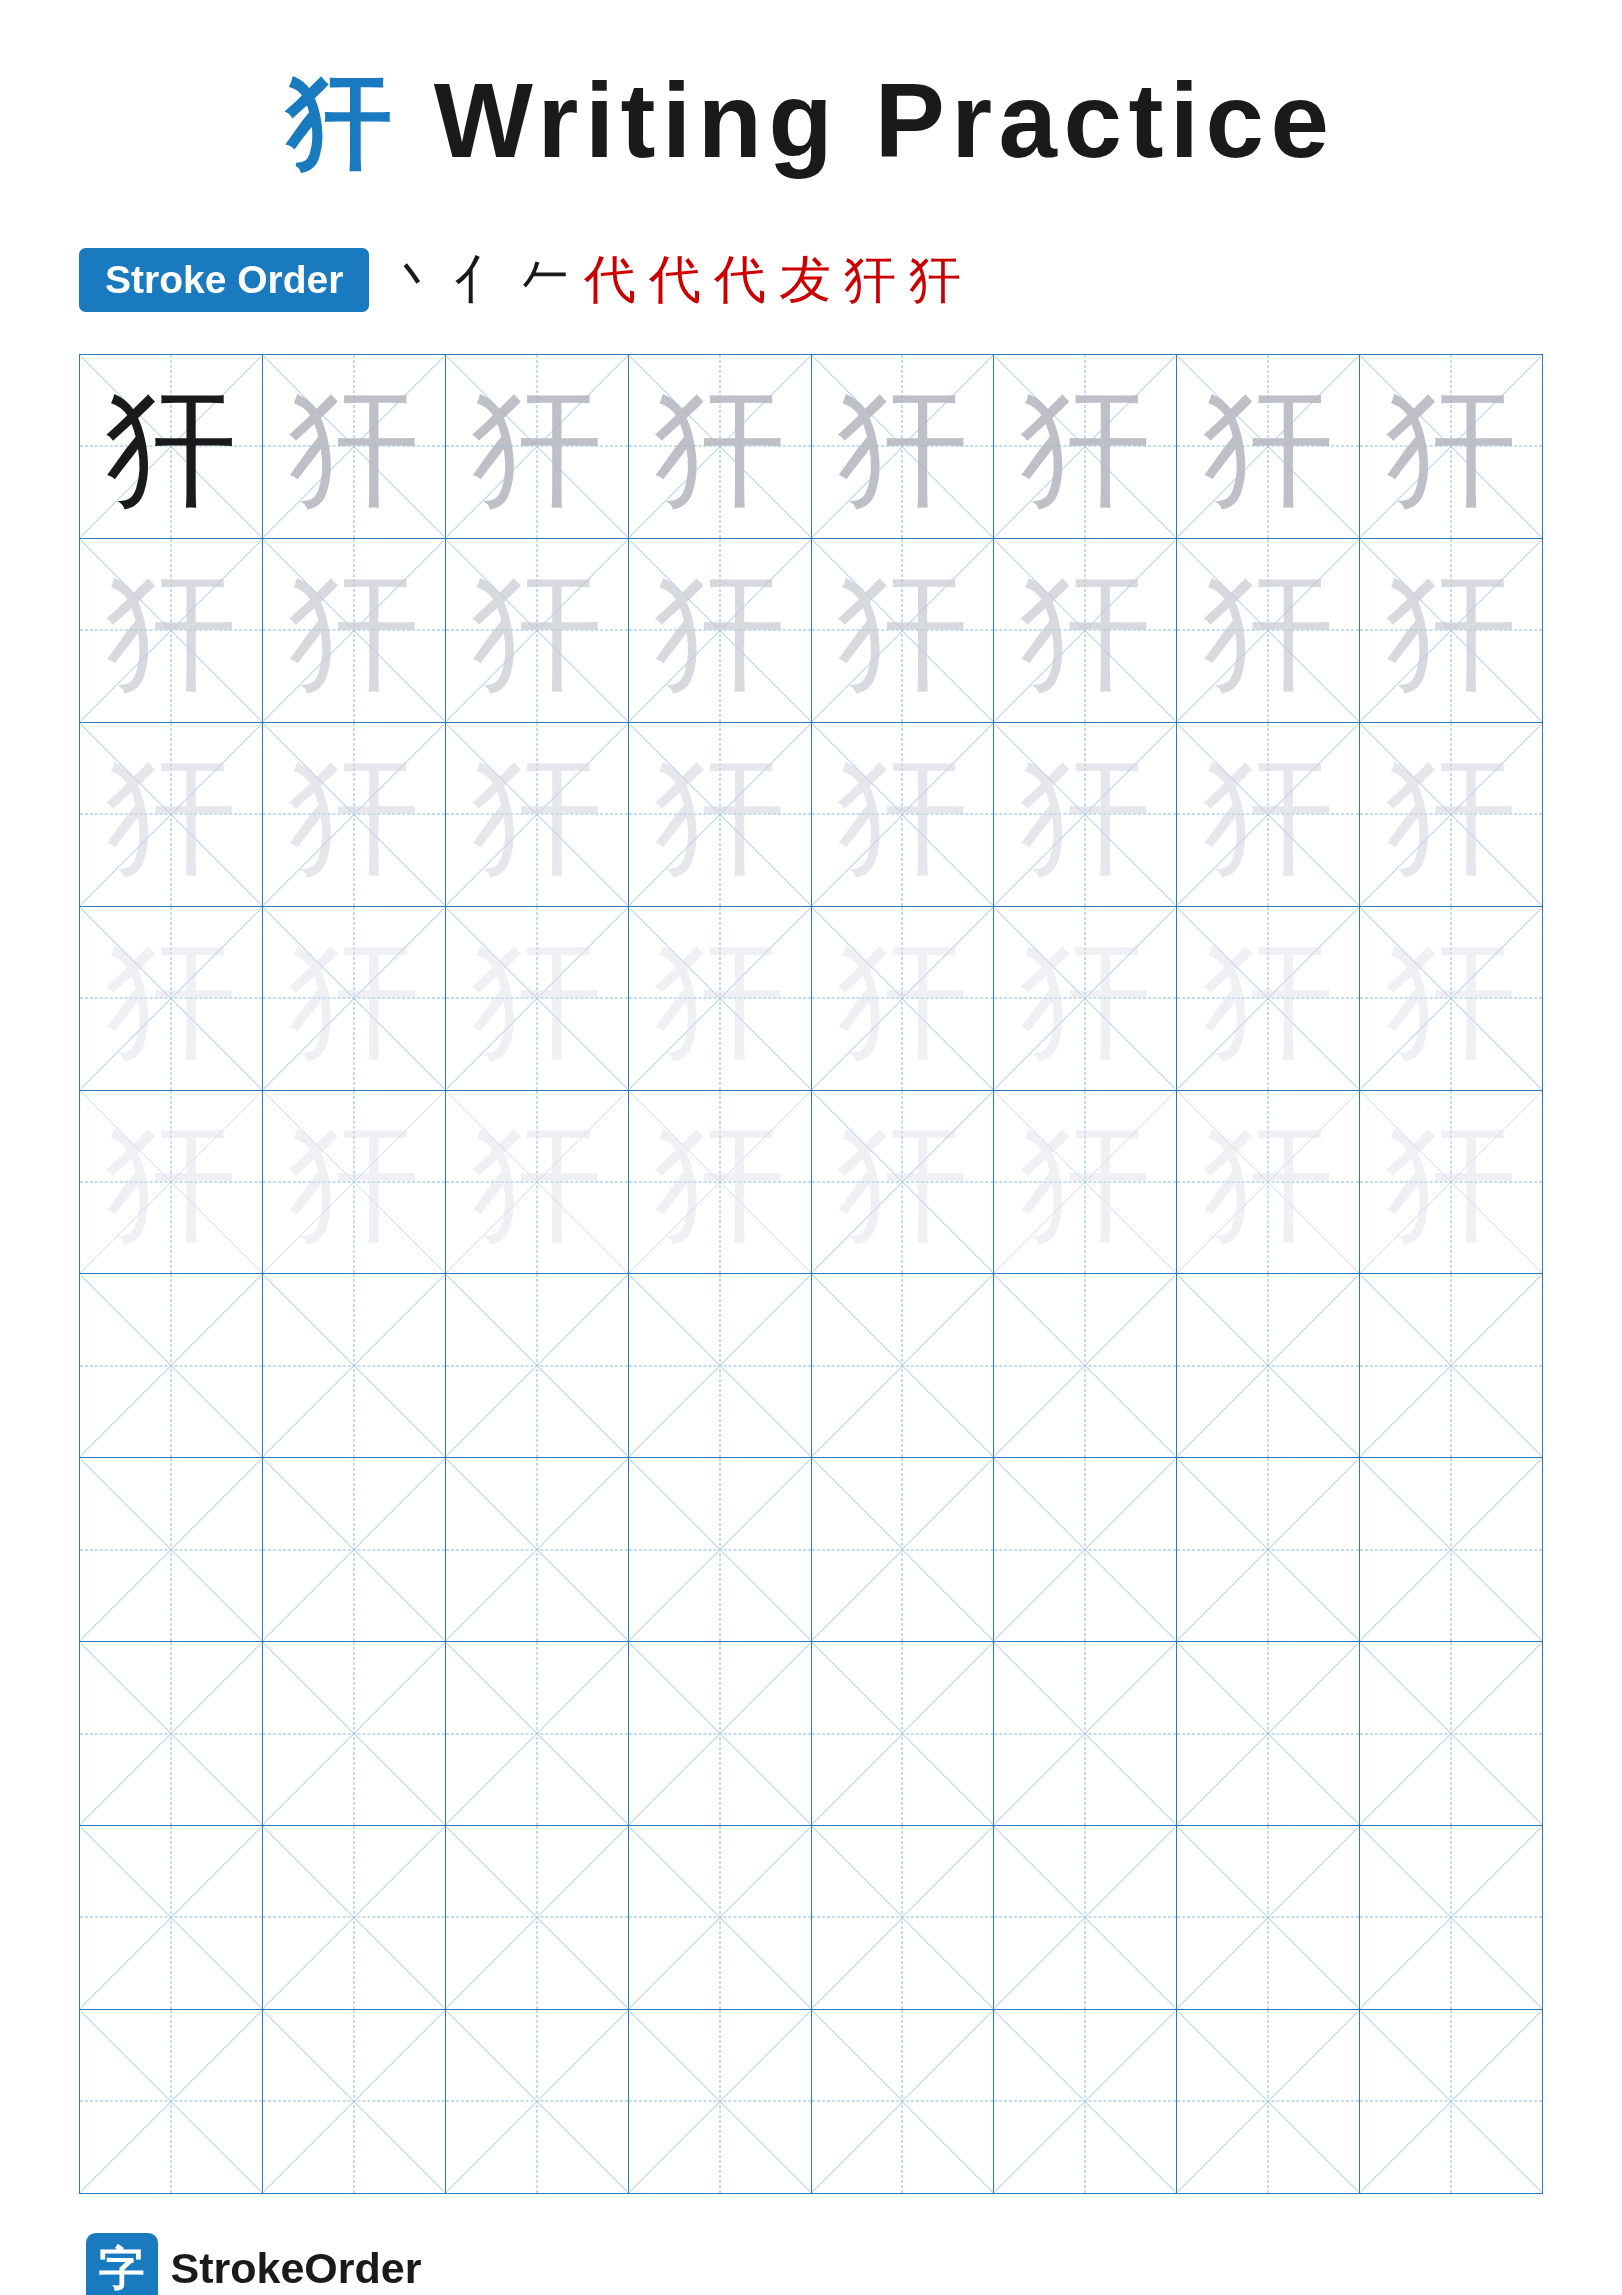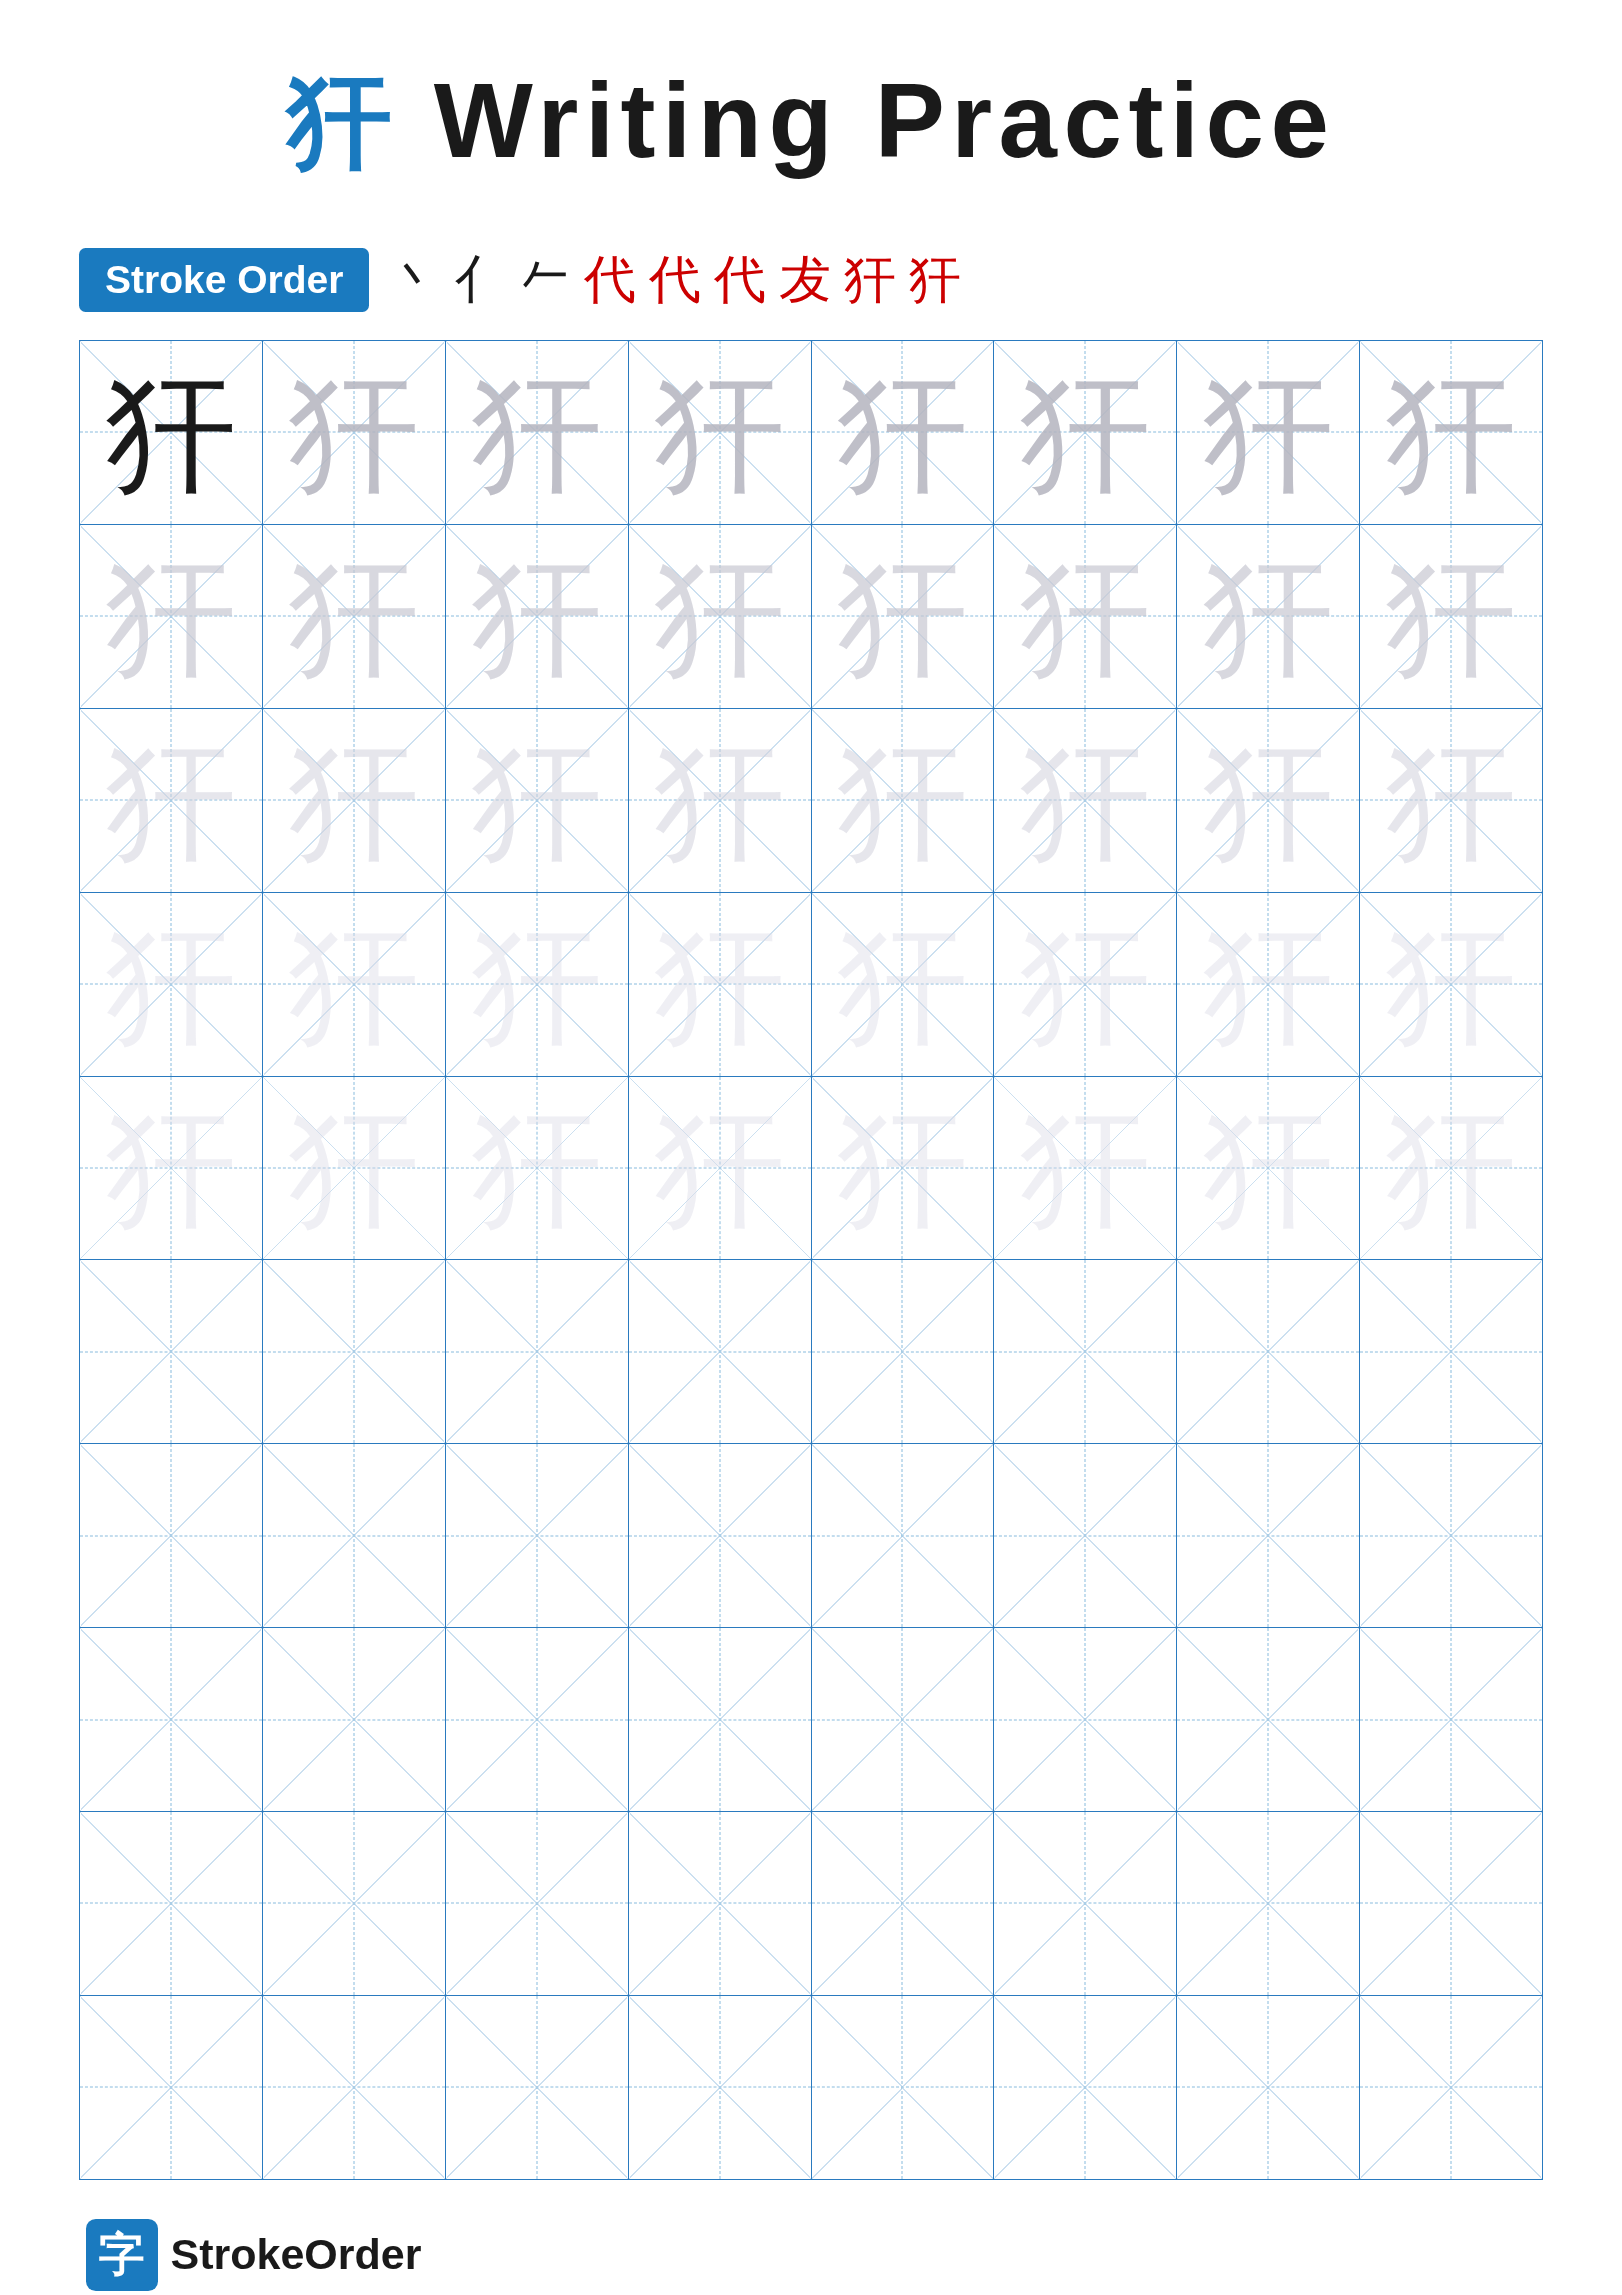--- a/index.html
+++ b/index.html
@@ -35,21 +35,21 @@
     }
 
     .title-text {
       color: #1a1a1a;
     }
 
     .stroke-order-row {
       display: flex;
       align-items: center;
       width: 100%;
-      margin-bottom: 25px;
+      margin-bottom: 39px;
       gap: 19.6px;
     }
 
     .stroke-order-badge {
       background: #1a7abf;
       color: white;
       font-size: 39px;
       font-weight: bold;
       padding: 9.8px 26px;
       border-radius: 6.5px;

